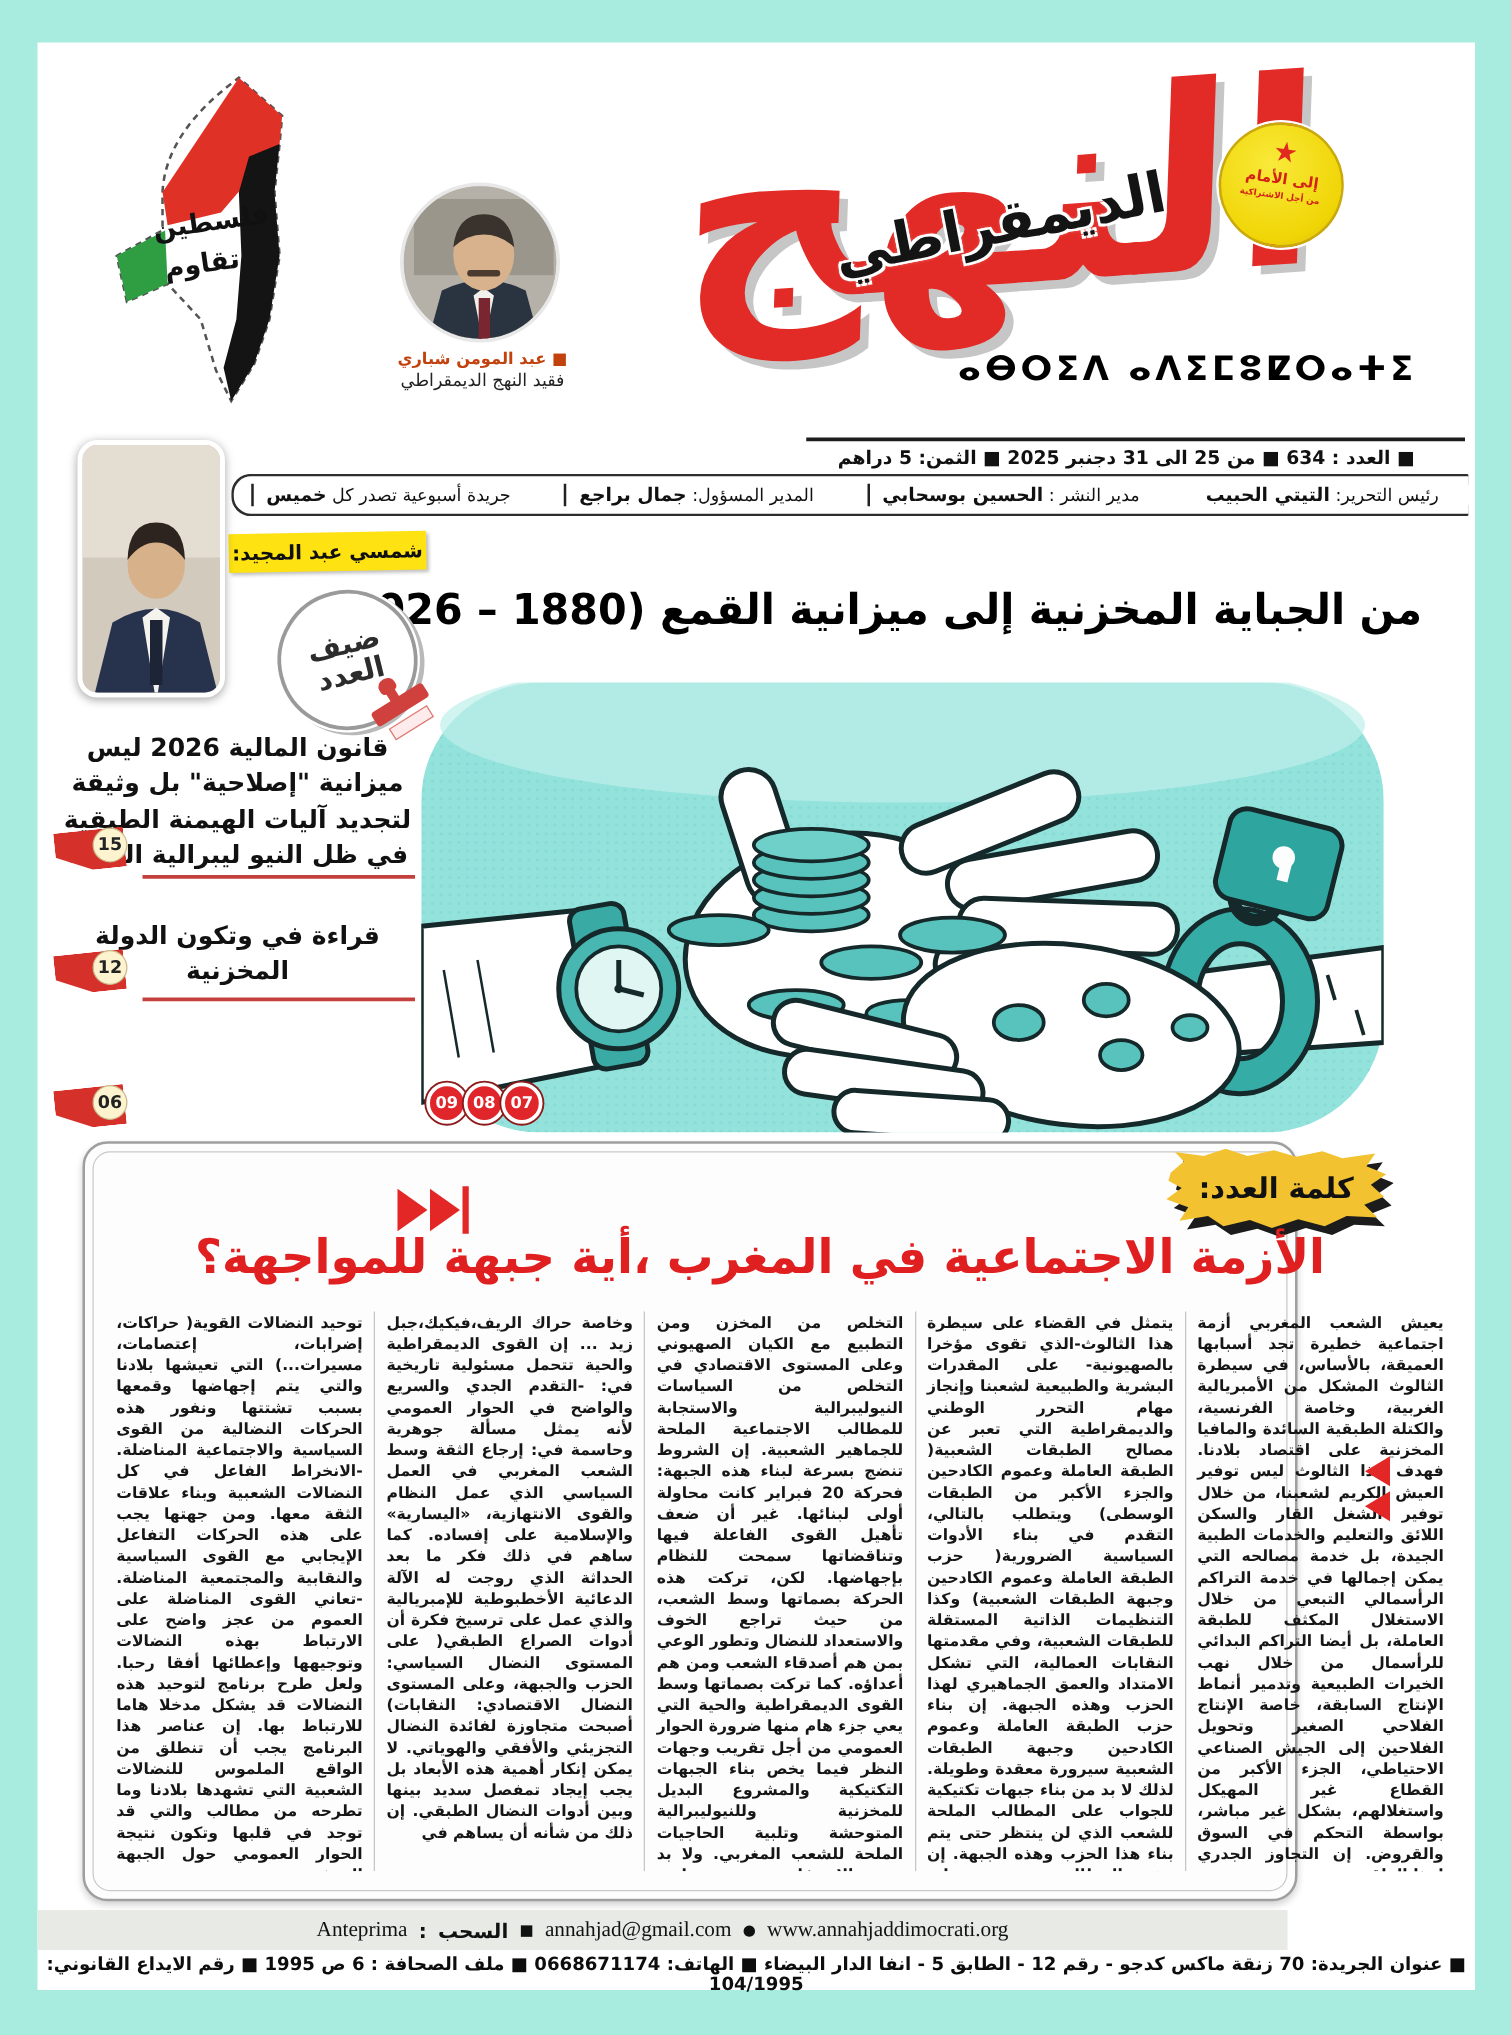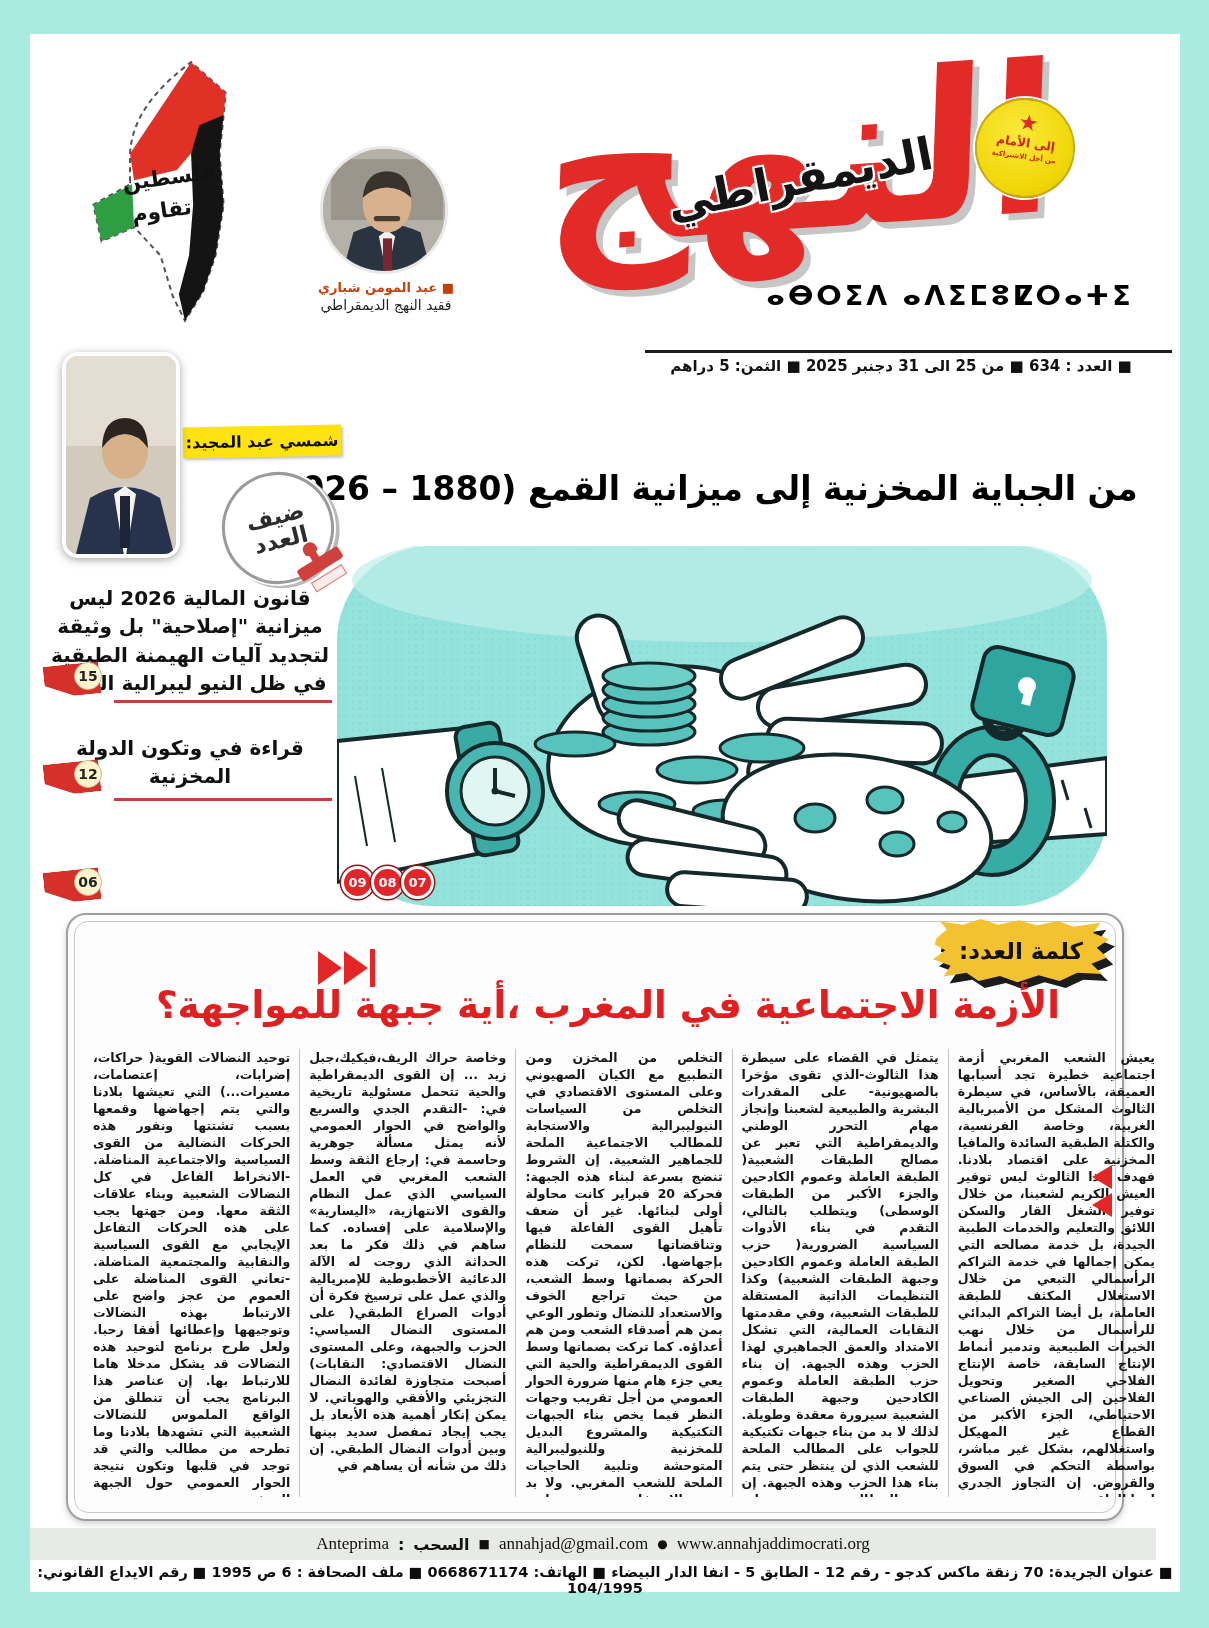--- a/index.html
+++ b/index.html
@@ -48,38 +48,38 @@
   .ribbon { width:60px; height:36px; }
   .ribbon .shape { position:absolute; left:0; top:0; width:56px; height:32px; background:#d6302b; clip-path:polygon(0 0, 100% 0, 100% 100%, 52% 100%, 0 60%); transform:rotate(-6deg); }
   .ribbon .num { position:absolute; right:2px; top:-2px; width:28px; height:28px; border-radius:50%; background:#fdf4cf; border:1px solid #c9b98a; color:#222; font-size:14px; font-weight:bold; display:flex; align-items:center; justify-content:center; }
 
   
   .illo { left:307px; top:512px; width:770px; height:360px; }
   .page-badges { left:316px; top:832px; display:flex; gap:2px; z-index:5; }
   .pg { width:33px; height:33px; border-radius:50%; background:#e0262b; border:3px solid #fff; box-shadow:0 0 0 1.5px #8c1a1a; color:#fff; font-size:13px; font-weight:bold; display:flex; align-items:center; justify-content:center; margin-left:-5px; }
 
   
-  .article-box { left:36px; top:879px; width:1058px; height:608px; border:2px solid #9f9f9f; border-radius:20px; background:#fdfdfd; box-shadow:0 3px 6px rgba(0,0,0,.18); }
+  .article-box { left:36px; top:879px; width:972px; height:608px; border:2px solid #9f9f9f; border-radius:20px; background:#fdfdfd; box-shadow:0 3px 6px rgba(0,0,0,.18); }
   .article-inner { position:absolute; inset:6px; border:1px solid #c9c9c9; border-radius:14px; }
   .starburst { left:865px; top:4px; width:176px; height:64px; }
   .star-black, .star-yellow { position:absolute; inset:0; clip-path:polygon(2% 30%, 8% 16%, 4% 4%, 17% 9%, 27% 0%, 37% 9%, 49% 2%, 59% 10%, 71% 3%, 80% 12%, 95% 6%, 91% 22%, 100% 32%, 93% 45%, 99% 60%, 90% 70%, 96% 86%, 82% 84%, 72% 97%, 60% 88%, 48% 99%, 38% 89%, 26% 97%, 19% 84%, 6% 90%, 10% 73%, 0% 63%, 7% 49%, 1% 40%); }
   .star-black { background:#1c1c1c; transform:translate(6px,7px); }
   .star-yellow { background:#f2c230; display:flex; align-items:center; justify-content:center; font-size:23px; font-weight:bold; color:#111; direction:rtl; }
   .ff-icon { left:250px; top:34px; display:flex; align-items:center; }
   .ff-icon .tri { width:0; height:0; border-top:17px solid transparent; border-bottom:17px solid transparent; border-left:24px solid #e32726; margin-right:2px; }
   .ff-icon .bar { width:5px; height:38px; background:#e32726; }
   .edit-headline { left:40px; top:68px; width:1000px; text-align:center; direction:rtl; font-size:38px; font-weight:bold; color:#e02020; white-space:nowrap; transform:scaleX(0.98); }
   .edit-cols { left:16px; top:134px; width:1080px; height:448px; display:flex; direction:rtl; overflow:hidden; }
   .edit-col { flex:1 1 0; padding:0 9px; direction:rtl; text-align:justify; font-size:12.5px; font-weight:bold; color:#161616; line-height:1.36; overflow:hidden; }
   .edit-col + .edit-col { border-right:1px solid #c6c6c6; }
   .side-arrows { left:1024px; top:250px; display:flex; flex-direction:column; gap:4px; }
   .side-arrows .a { width:0; height:0; border-top:12px solid transparent; border-bottom:12px solid transparent; border-right:20px solid #e32726; }
 
   
-  .footer-band { left:0; top:1494px; width:1126px; height:32px; background:#e8eae6; display:flex; align-items:center; justify-content:center; gap:9px; direction:ltr; }
+  .footer-band { left:0; top:1494px; width:1000px; height:32px; background:#e8eae6; display:flex; align-items:center; justify-content:center; gap:9px; direction:ltr; }
   .footer-band .lat { font-family:"Liberation Serif", serif; font-size:17px; color:#111; }
   .footer-band .ar { font-size:16px; font-weight:bold; color:#111; }
   .footer-band .b { font-size:12px; color:#111; }
   .address-line { left:0; top:1530px; width:1150px; text-align:center; direction:rtl; font-size:14.5px; font-weight:bold; color:#0d0d0d; }
 </style>
 </head>
 <body>
 
 <div class="frame">
   <div class="sheet">
@@ -116,20 +116,26 @@
     <div class="abs title-top">الديمقراطي</div>
     <div class="abs seal">
       <span class="star">★</span>
       <span class="s1">إلى الأمام</span>
       <span class="s2">من أجل الاشتراكية</span>
     </div>
     <div class="abs tifinagh">ⴰⴱⵔⵉⴷ ⴰⴷⵉⵎⵓⵇⵔⴰⵜⵉ</div>
     <div class="abs top-rule"></div>
     <div class="abs issue-line">■ العدد : 634    ■ من 25 الى 31 دجنبر 2025    ■ الثمن: 5 دراهم</div>
 
+    <div class="abs staff-bar">
+      <span class="staff-item"><span>جريدة أسبوعية تصدر كل </span><b>خميس</b></span>
+      <span class="staff-item"><span>المدير المسؤول: </span><b>جمال براجع</b></span>
+      <span class="staff-item"><span>مدير النشر : </span><b>الحسين بوسحابي</b></span>
+      <span class="staff-item"><span>رئيس التحرير: </span><b>التيتي الحبيب</b></span>
+    </div>
 
     <div class="abs lead-headline">من الجباية المخزنية إلى ميزانية القمع (1880 – 2026)</div>
 
     <div class="abs guest-label">شمسي عبد المجيد:</div>
     <div class="abs guest-photo">
       <svg viewBox="0 0 118 206" width="118" height="206">
         <rect width="118" height="206" fill="#d3cabe"></rect>
         <rect x="0" y="0" width="118" height="90" fill="#e4ddd2"></rect>
         <path d="M8,206 L24,142 Q59,120 94,142 L110,206 Z" fill="#27324c"></path>
         <polygon points="48,138 59,206 70,138 59,130" fill="#f5f3ee"></polygon>

